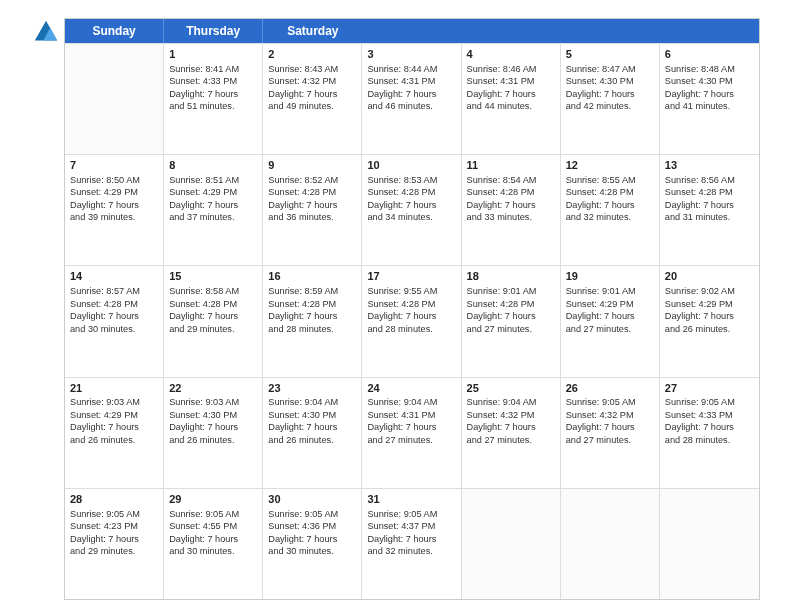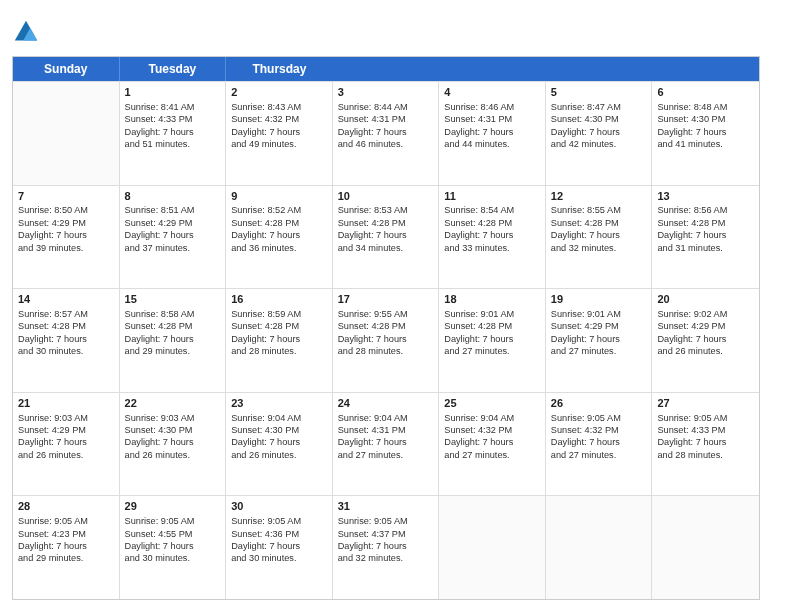--- a/index.html
+++ b/index.html
@@ -6,23 +6,23 @@
     body {
       width: 792px;
       height: 612px;
       font-family: Arial, sans-serif;
       background: #fff;
       overflow: hidden;
     }
     .page {
       width: 780px;
       height: 612px;
-      padding: 18px 20px 12px 12px;
-      display: flex;
-      flex-direction: column;
+      padding: 18px 20px 12px 32px;
+      display: flex;
+      flex-direction: row;
     }
     .header {
       display: flex;
       align-items: flex-start;
       justify-content: space-between;
       margin-bottom: 10px;
     }
     .logo {
       display: flex;
       align-items: center;
@@ -120,22 +120,22 @@
     </div>
     <div class="title-block">
       <div class="month-title"></div>
       <div class="location"></div>
     </div>
   </div>
 
   <div class="calendar">
     <div class="cal-header-row">
     <div class="cal-header-cell">Sunday</div>
-        <div class="cal-header-cell">Tuesday</div>
         <div class="cal-header-cell">Thursday</div>
+        <div class="cal-header-cell">Saturday</div>
       </div>
     <div class="cal-body">
     <div class="cal-row">
           <div class="cal-cell empty"></div>
           <div class="cal-cell">
             <div class="day-num">1</div>
             <span class="cell-line">Sunrise: 8:41 AM</span>
             <span class="cell-line">Sunset: 4:33 PM</span>
             <span class="cell-line">Daylight: 7 hours</span>
             <span class="cell-line">and 51 minutes.</span>

